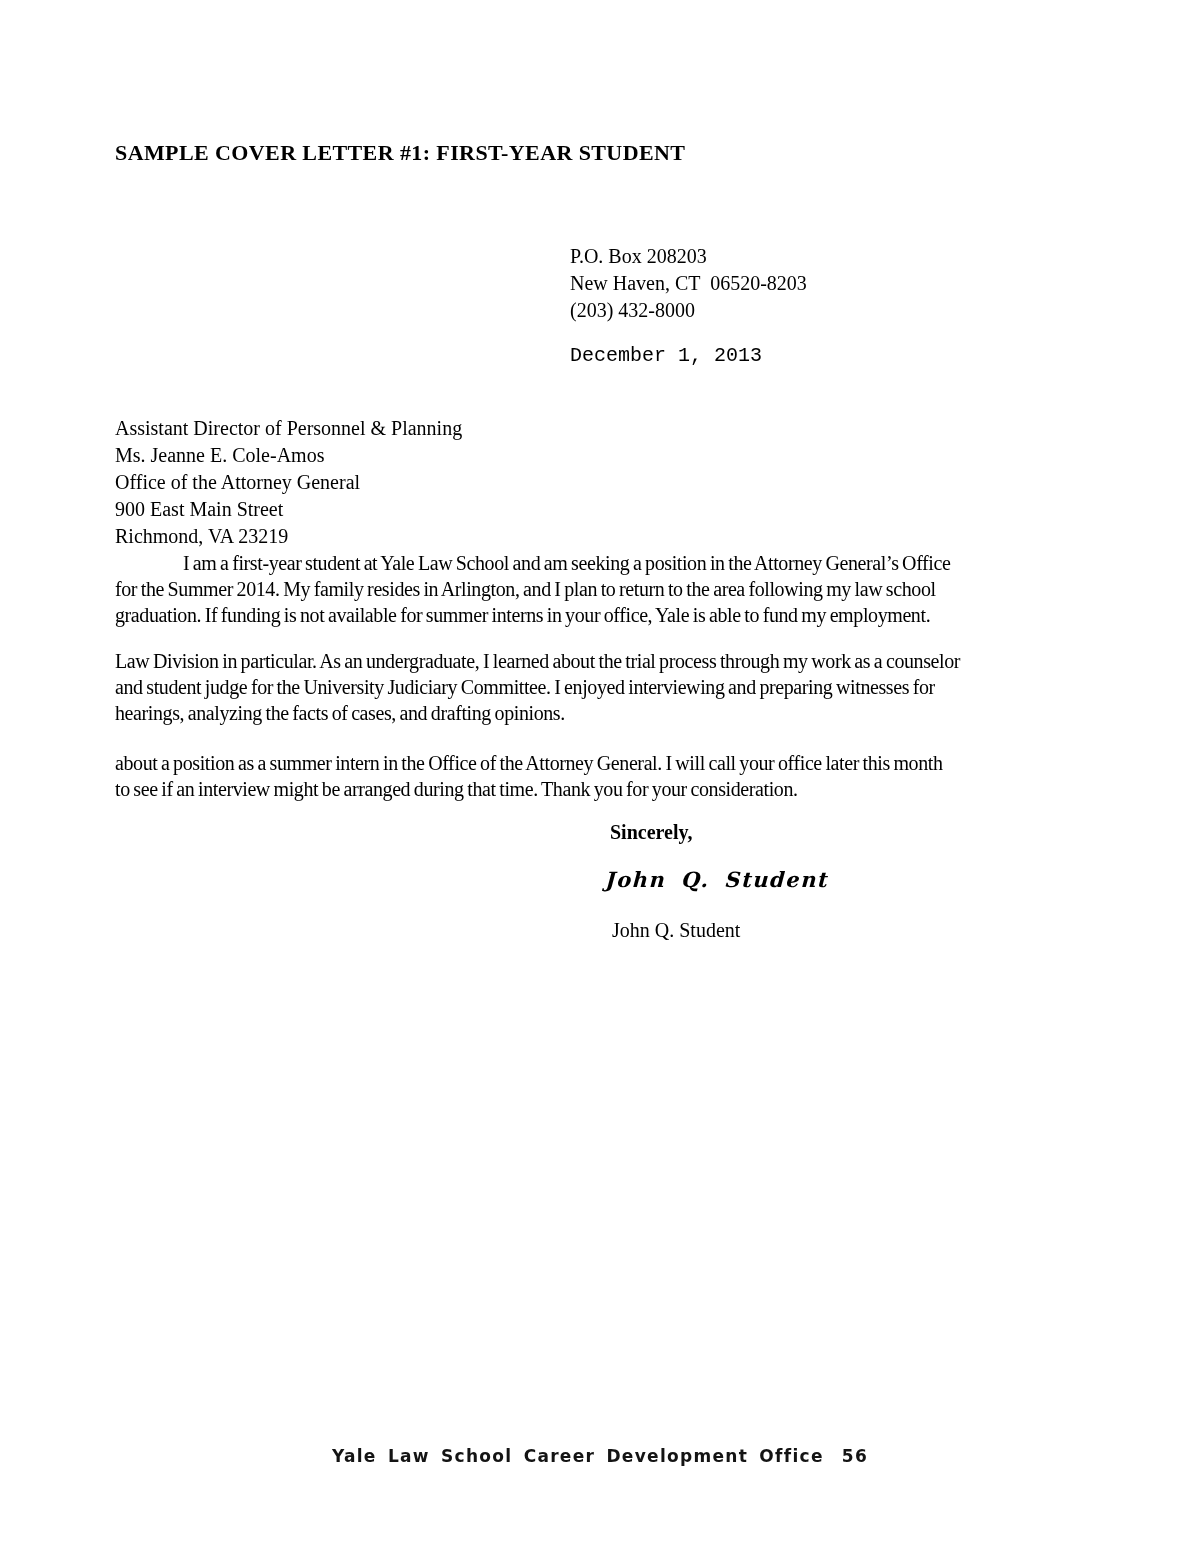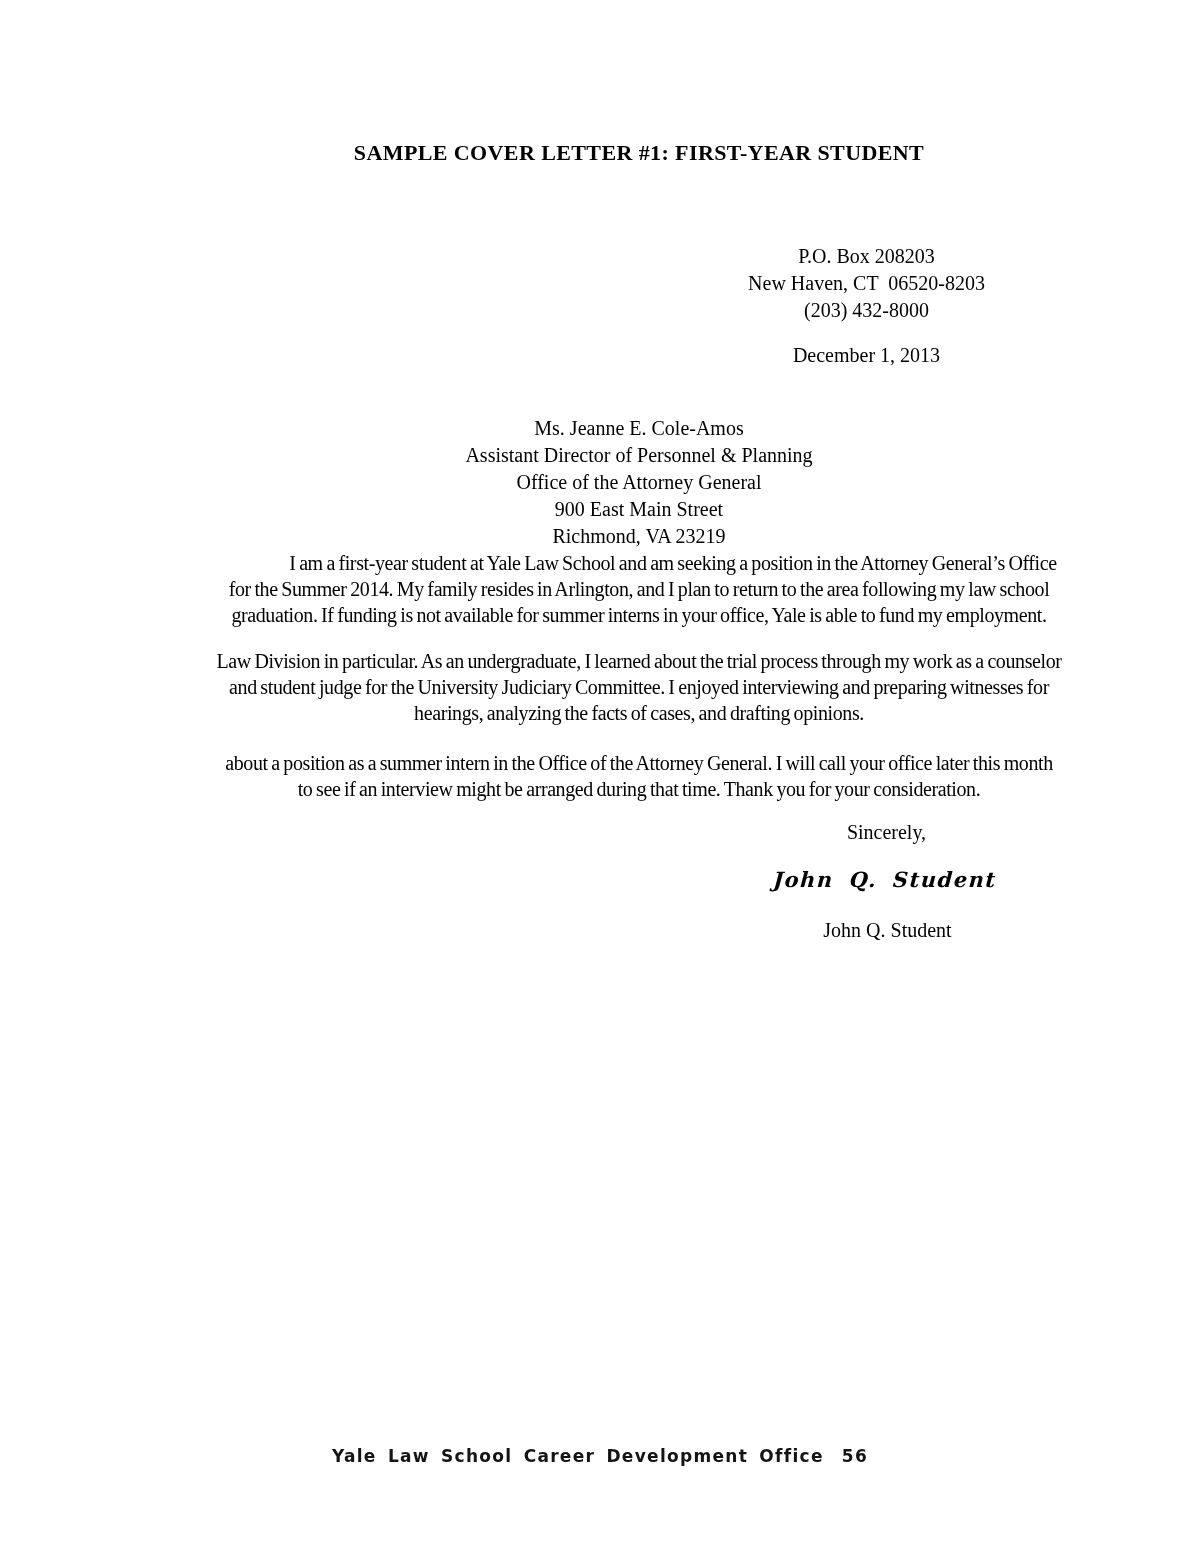--- a/index.html
+++ b/index.html
@@ -10,22 +10,21 @@
   .page {
     position: relative;
     width: 1200px;
     height: 1553px;
     background: #ffffff;
     color: #000000;
     font-family: "Liberation Serif", serif;
     overflow: hidden;
   }
   .content {
-    padding-left: 78px;
-    text-align: center;
+    padding-left: 115px;
   }
   .doc-title {
     margin: 140px 0 0 0;
     font-size: 22px;
     font-weight: bold;
     letter-spacing: 0.4px;
     line-height: 26px;
     white-space: nowrap;
   }
   .sender-block {
@@ -34,20 +33,21 @@
     line-height: 27px;
   }
   .addr-line {
     white-space: pre;
   }
   .date-line {
     margin: 18px 0 0 455px;
     font-size: 20px;
     line-height: 27px;
     white-space: pre;
+    font-family: Liberation Mono, monospace;
   }
   .recipient-block {
     margin: 46px 0 0 0;
     font-size: 20px;
     line-height: 27px;
   }
   .salutation {
     margin: 15px 0 0 0;
     font-size: 20px;
     line-height: 26px;
@@ -66,20 +66,21 @@
     padding-left: 68px;
   }
   .p1 { }
   .p2 { margin-top: 20px; }
   .p3 { margin-top: 24px; }
   .closing {
     margin: 17px 0 0 495px;
     font-size: 20px;
     line-height: 26px;
     white-space: nowrap;
+    font-weight: bold;
   }
   .sig-script {
     margin: 20px 0 0 490px;
     font-family: "DejaVu Serif", serif;
     font-style: italic;
     font-weight: bold;
     font-size: 21px;
     line-height: 30px;
     letter-spacing: 1.5px;
     word-spacing: 7px;
@@ -122,22 +123,22 @@
 
     <div class="sender-block">
       <div class="addr-line">P.O. Box 208203</div>
       <div class="addr-line">New Haven, CT  06520-8203</div>
       <div class="addr-line">(203) 432-8000</div>
     </div>
 
     <div class="date-line">December 1, 2013</div>
 
     <div class="recipient-block">
+      <div class="addr-line">Assistant Director of Personnel &amp; Planning</div>
       <div class="addr-line">Ms. Jeanne E. Cole-Amos</div>
-      <div class="addr-line">Assistant Director of Personnel &amp; Planning</div>
       <div class="addr-line">Office of the Attorney General</div>
       <div class="addr-line">900 East Main Street</div>
       <div class="addr-line">Richmond, VA 23219</div>
     </div>
 
 
     <div class="para p1">
       <div class="line indent">I am a first-year student at Yale Law School and am seeking a position in the Attorney General’s Office</div>
       <div class="line">for the Summer 2014. My family resides in Arlington, and I plan to return to the area following my law school</div>
       <div class="line">graduation. If funding is not available for summer interns in your office, Yale is able to fund my employment.</div>

